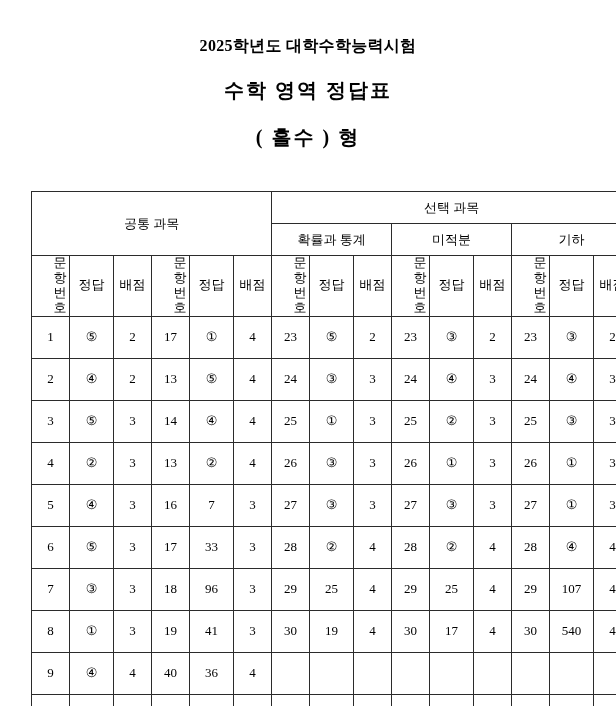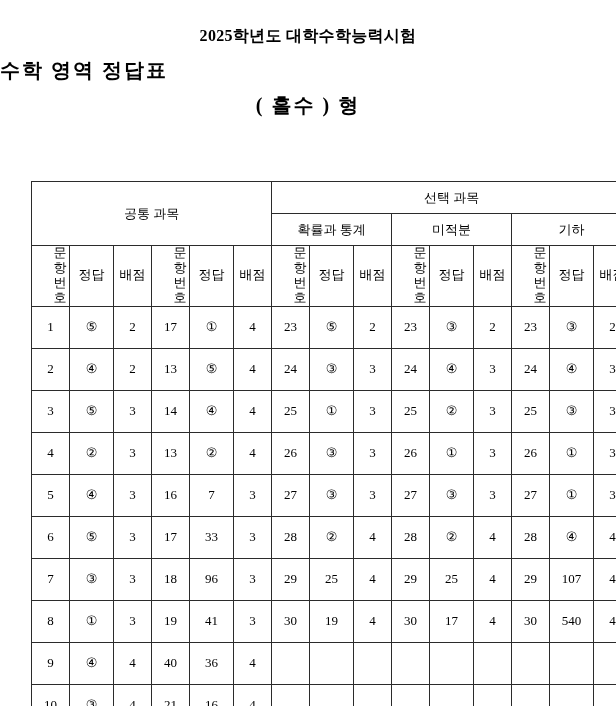--- a/index.html
+++ b/index.html
@@ -18,35 +18,35 @@
     width: 616px;
     height: 706px;
     box-sizing: border-box;
     position: relative;
   }
   .hdr-line1 {
     text-align: center;
     font-size: 16px;
     font-weight: bold;
     letter-spacing: 0.3px;
-    margin-top: 26px;
+    margin-top: 36px;
   }
   .hdr-line2 {
-    text-align: left;
+    text-align: center;
     font-size: 20px;
     font-weight: bold;
     letter-spacing: 2px;
-    margin-top: 10px;
+    margin-top: 20px;
   }
   .hdr-line3 {
     text-align: center;
     font-size: 20px;
     font-weight: bold;
     letter-spacing: 2px;
-    margin-top: 8px;
+    margin-top: 20px;
   }
   .table-wrap {
     position: absolute;
     left: 31px;
     top: 155px;
     width: 554px;
   }
   table.answers {
     border-collapse: collapse;
     width: 554px;

